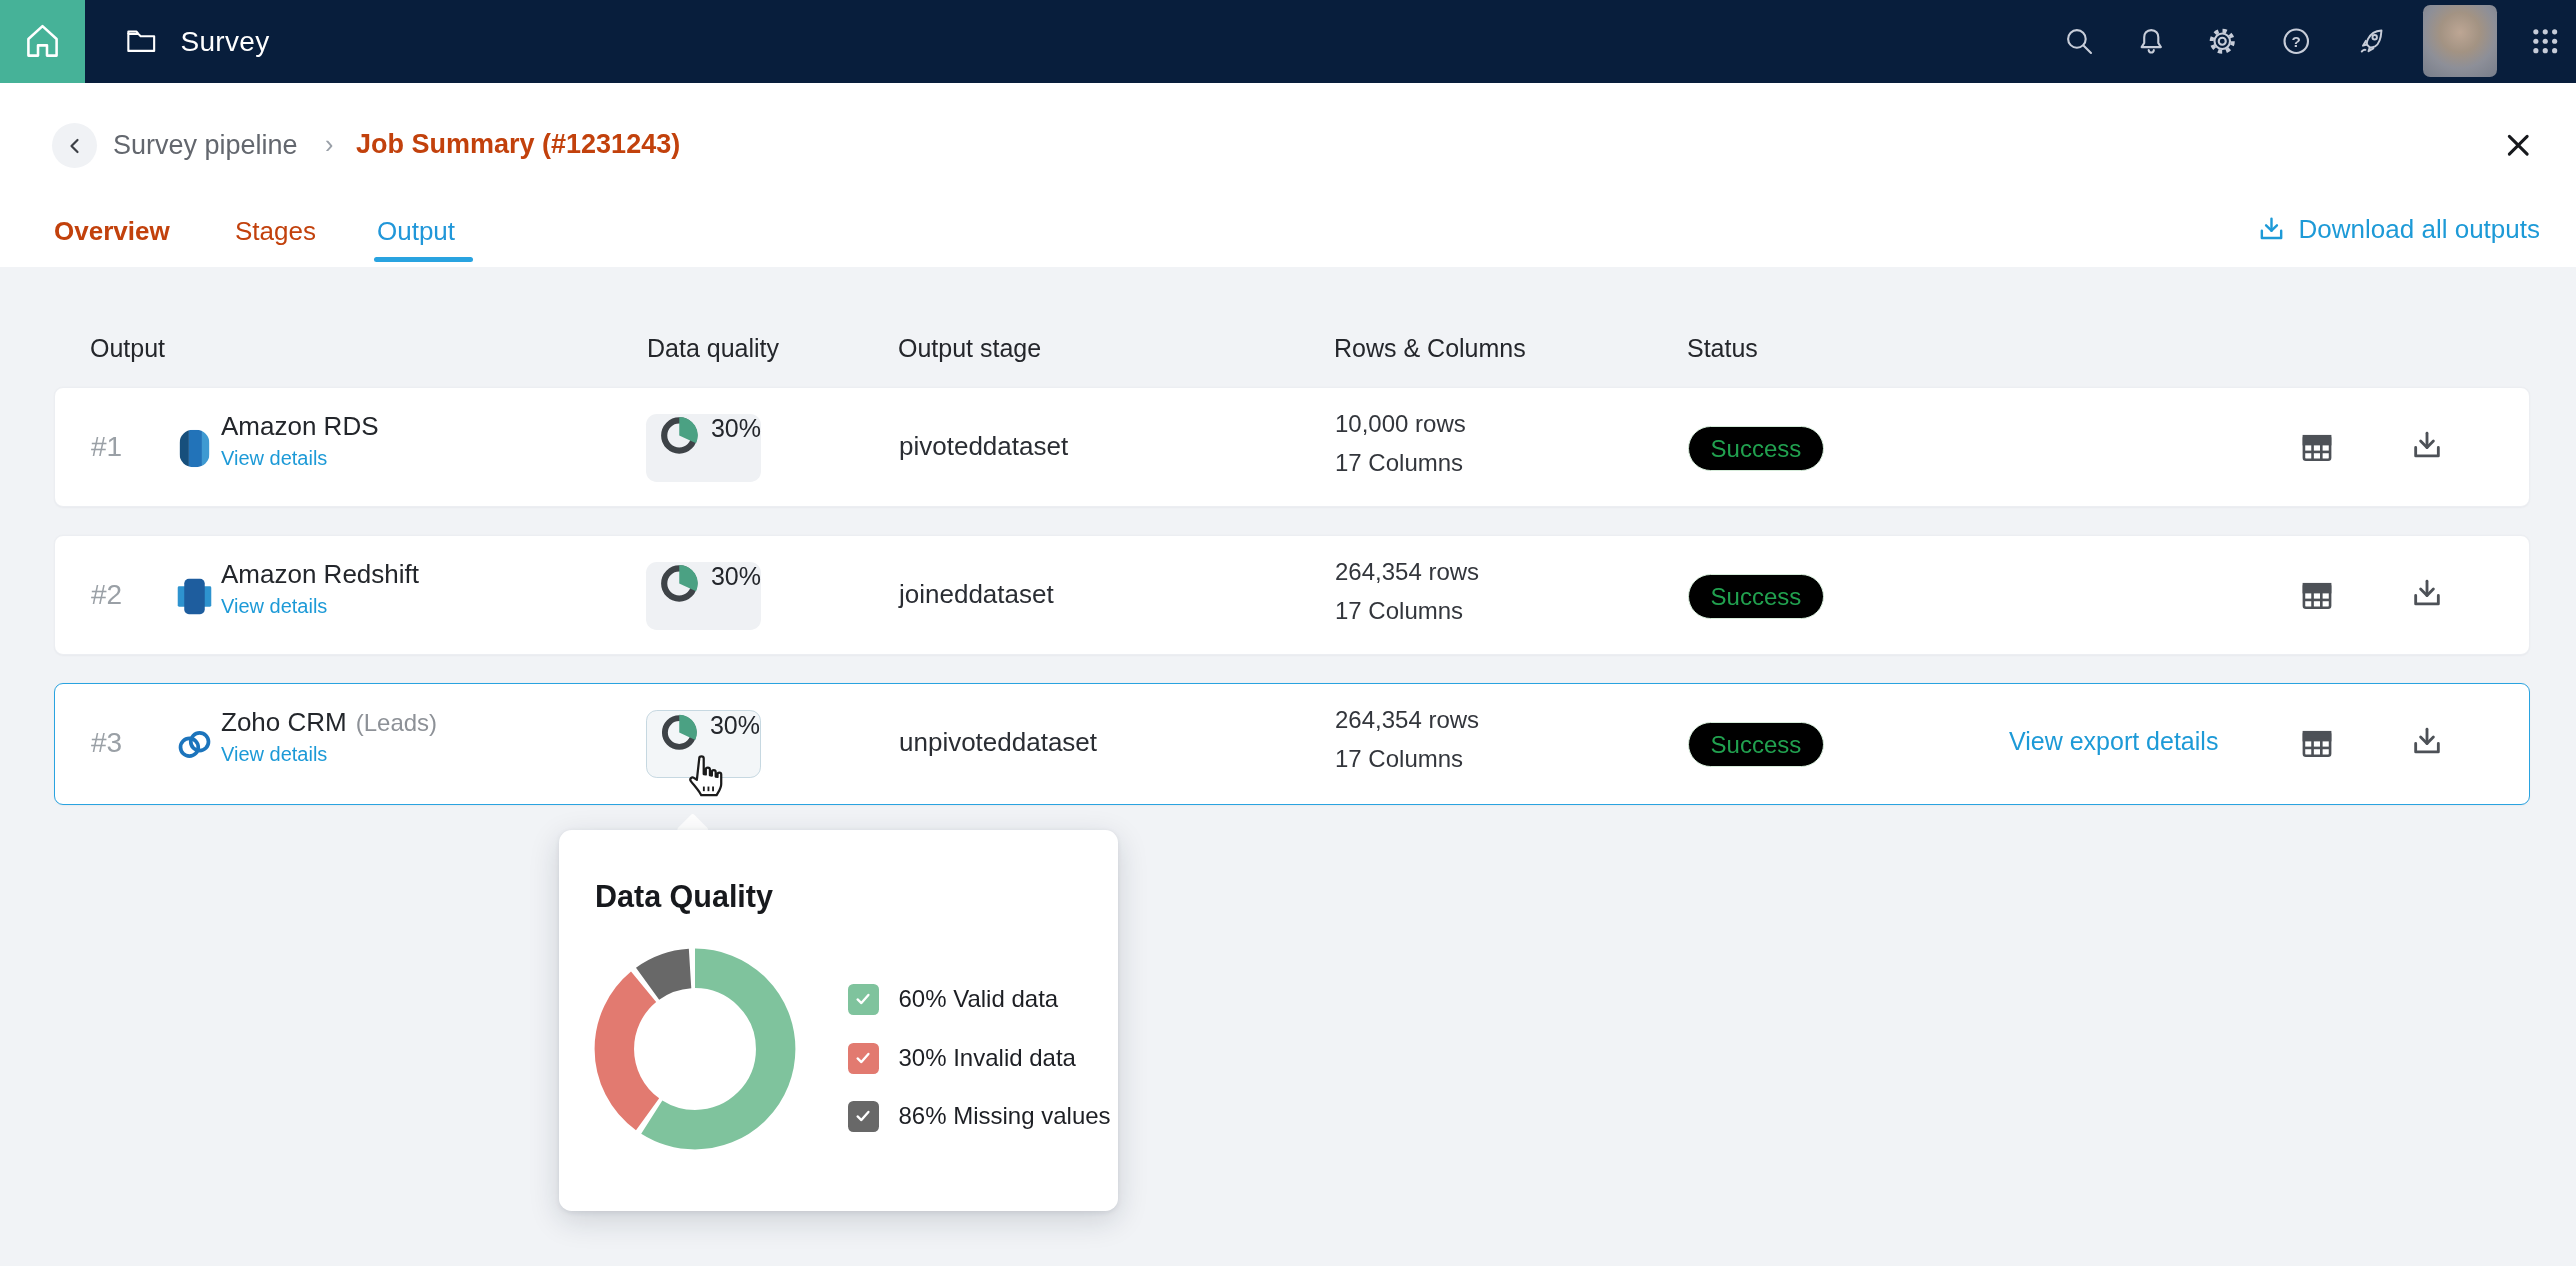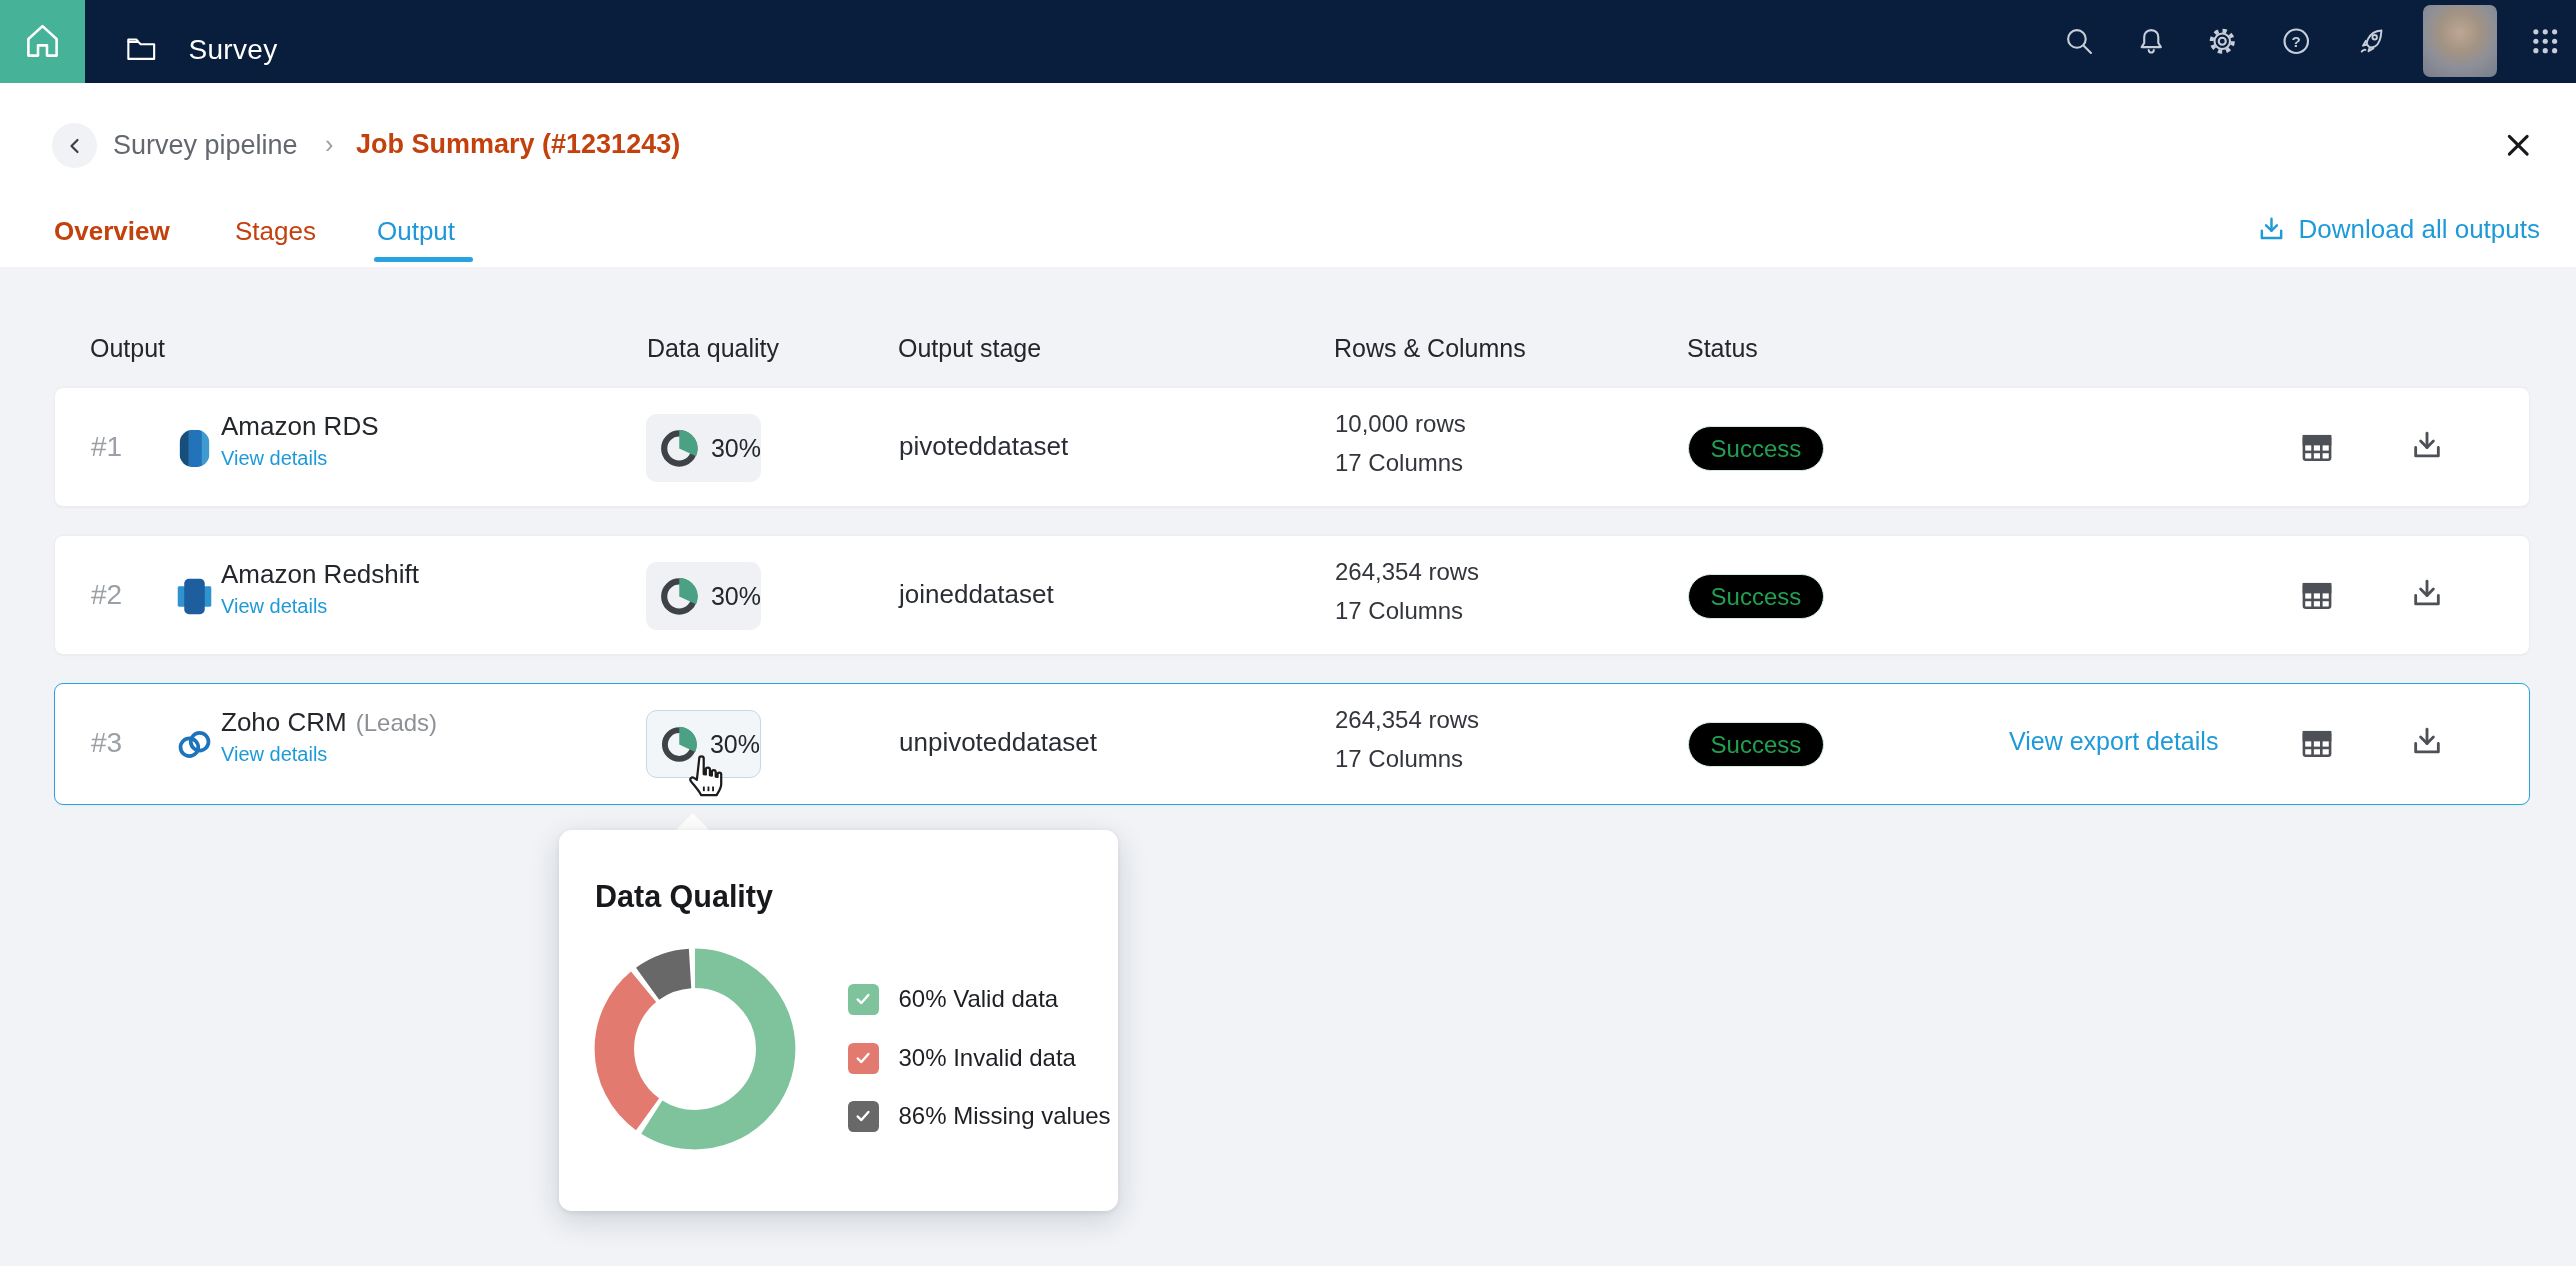--- a/index.html
+++ b/index.html
@@ -3,21 +3,21 @@
 <meta charset="utf-8">
 <style>
   * { margin:0; padding:0; box-sizing:border-box; }
   html,body { width:2576px; height:1266px; overflow:hidden; }
   body { font-family:"Liberation Sans", sans-serif; background:#f1f3f6; position:relative; }
   .abs { position:absolute; }
 
   
   #topbar { left:0; top:0; width:2576px; height:83px; background:#081e3c; }
   #home-btn { left:0; top:0; width:85px; height:83px; background:#46b298; display:flex; align-items:center; justify-content:center; cursor:pointer; }
-  #app-title-wrap { left:126px; top:8px; height:83px; display:flex; align-items:center; gap:32px; color:#ffffff; }
+  #app-title-wrap { left:126px; top:0; height:83px; display:flex; align-items:center; gap:24px; color:#ffffff; }
   #app-title { font-size:28px; font-weight:500; letter-spacing:0.3px; color:#ffffff; }
   .tb-icon { top:25px; width:32px; height:32px; color:#c7cdd9; display:flex; align-items:center; justify-content:center; cursor:pointer; }
   #avatar { left:2423px; top:5.4px; width:74px; height:72px; border-radius:7.2px;
             background: radial-gradient(circle at 50% 38%, #bda694 0%, #a39383 34%, #8d8f98 62%, #777d8a 100%); }
 
   
   #header { left:0; top:83px; width:2576px; height:184px; background:#ffffff; }
   #back-btn { left:52px; top:40px; width:45px; height:45px; border-radius:50%; background:#f0f2f5; display:flex; align-items:center; justify-content:center; cursor:pointer; }
   #bc-parent { left:113px; top:47px; font-size:27px; color:#63676e; cursor:pointer; }
   #bc-sep { left:325px; top:47px; font-size:25px; color:#9aa0a8; }
@@ -40,21 +40,21 @@
 
   .row-card { left:54px; width:2476px; height:120px; background:#ffffff; border-radius:9px; border:0.9px solid #eceef2; box-shadow:0 0.9px 1.8px rgba(16,24,40,.04); }
   #row-1 { top:387px; } #row-2 { top:535px; }
   #row-3 { top:683px; height:122px; border:1.8px solid #29a3e0; }
 
   .c-num { left:36px; top:43px; font-size:28px; color:#9aa0a6; }
   .c-icon { left:119px; top:40px; width:41px; height:41px; }
   .c-name { left:166px; top:22.5px; font-size:26px; color:#23262b; white-space:nowrap; }
   .c-note { font-size:24px; color:#8d9197; margin-left:9px; }
   .c-details { left:166px; top:59px; font-size:20px; color:#1d9ad7; cursor:pointer; }
-  .c-badge { left:591px; top:26px; width:115px; height:68px; background:#eff1f4; border-radius:10.8px; display:flex; align-items:center; padding-left:11.7px; gap:10.8px; cursor:pointer; }
+  .c-badge { left:591px; top:26px; width:115px; height:68px; background:#eff1f4; border-radius:10.8px; display:flex; padding-left:11.7px; gap:10.8px; cursor:pointer; }
   .c-badge.hovered { background:#f3f6f8; border:1.8px solid #c6d8e1; }
   .c-badge span { font-size:25px; color:#23262b; }
   .c-stage { left:844px; top:43px; font-size:26px; color:#2a2d33; }
   .c-rows { left:1280px; top:21.6px; font-size:24px; color:#33363c; }
   .c-cols { left:1280px; top:61px; font-size:24px; color:#33363c; }
   .c-status { left:1633px; top:38px; min-width:110px; height:45px; background:#000000; border:0.9px solid #d6ecda; border-radius:22.5px; display:flex; align-items:center; justify-content:center; padding:0 21.6px; }
   .c-status span { font-size:24px; color:#21a14f; }
   .c-export { left:1954px; top:43px; font-size:25px; color:#1d9ad7; cursor:pointer; }
   .c-tableicon { left:2245px; top:43px; width:36px; height:36px; color:#4d5157; cursor:pointer; }
   .c-dlicon { left:2355px; top:41px; width:36px; height:36px; color:#4d5157; cursor:pointer; }

